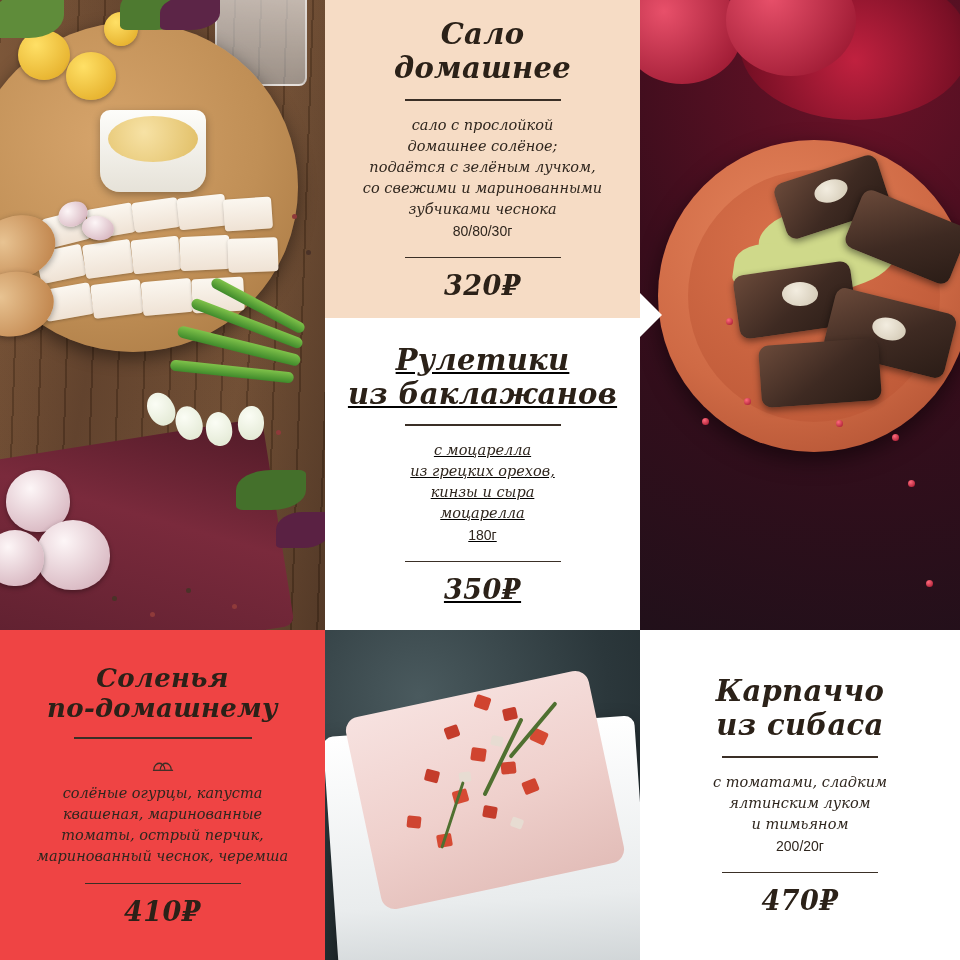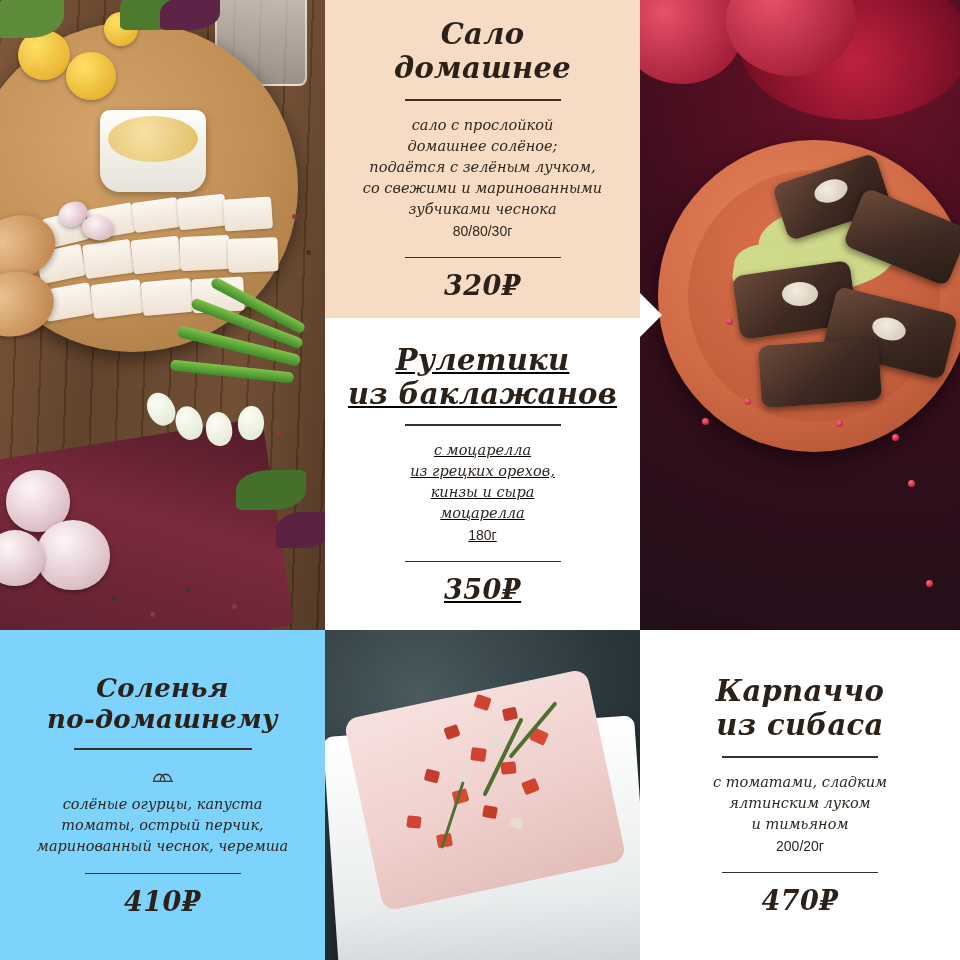--- a/index.html
+++ b/index.html
@@ -67,21 +67,21 @@
   }
   .ornament {
     width:22px; height:14px;
     margin:6px 0 10px 0;
     display:block;
   }
 
   
   .c-salo { background:#f6dcc5; }
   .c-rulet { background:#ffffff;text-decoration:underline; }
-  .c-solen { background:#7dd3fc; }
+  .c-solen { background:#ef4444; }
   .c-carp { background:#ffffff; }
 
   
   .arrow-left {
     position:absolute;
     left:0; top:50%;
     transform:translateY(-50%);
     width:0;height:0;
     border-top:22px solid transparent;
     border-bottom:22px solid transparent;
@@ -371,20 +371,21 @@
     <div class="dish-title title-small">Соленья</div>
     <div class="dish-title title-small">по-домашнему</div>
     <div class="rule" style="width:178px;"></div>
     <svg class="ornament" viewBox="0 0 24 14">
       <path d="M2 11c0-4 3-7 6-7s6 3 6 7" fill="none" stroke="#3a2f26" stroke-width="1.4"></path>
       <path d="M9 11c0-4 3-7 6-7s6 3 6 7" fill="none" stroke="#3a2f26" stroke-width="1.4"></path>
       <line x1="1" y1="11.7" x2="23" y2="11.7" stroke="#3a2f26" stroke-width="1.4"></line>
     </svg>
     <div class="desc">
       <div>солёные огурцы, капуста</div>
+      <div>квашеная, маринованные</div>
       <div>томаты, острый перчик,</div>
       <div>маринованный чеснок, черемша</div>
     </div>
     <div class="rule thin" style="margin-top:16px;margin-bottom:12px;"></div>
     <div class="price">410₽</div>
   </div>
 
   <div class="photo p3" style="grid-row:3; grid-column:2;">
     <div class="bg"></div>
     <div class="plate"></div>

